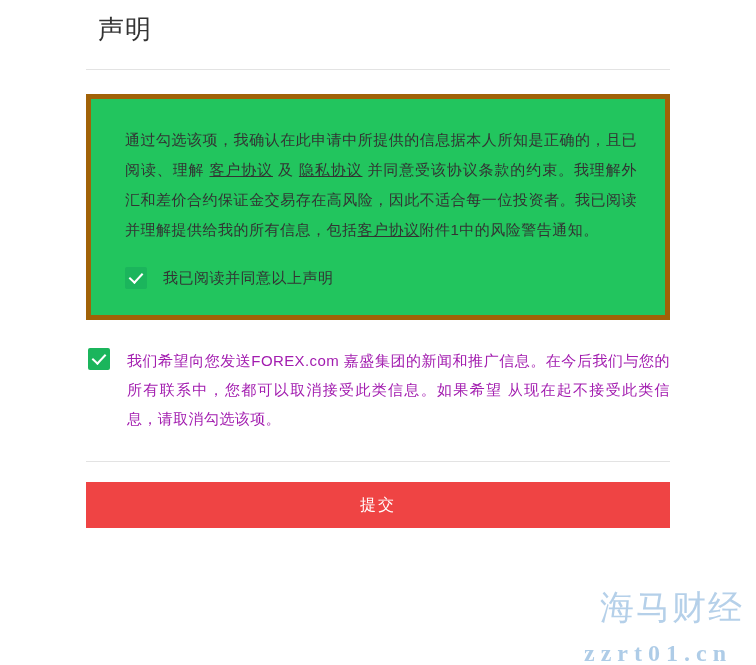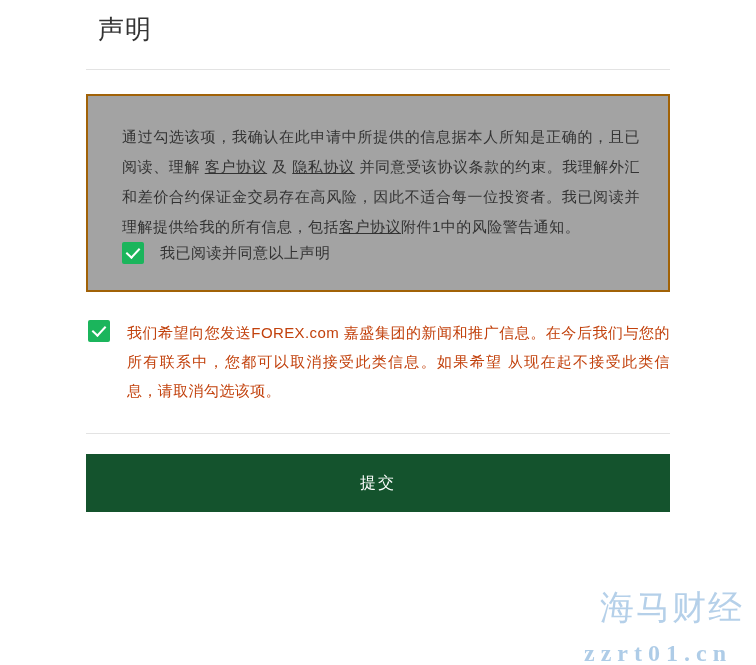--- a/index.html
+++ b/index.html
@@ -29,38 +29,39 @@
     margin: 12px;
     letter-spacing: 1px;
   }
   .title-rule {
     margin-top: 22px;
     border-bottom: 1px solid #e3e3e3;
     width: 100%;
   }
   .declaration-box {
     margin-top: 24px;
-    background: #a3a3a3;
-    border: 2px solid #a16207;
+    background: #22c55e;
+    border: 5px solid #a16207;
     box-sizing: border-box;
     padding: 26px 28px 26px 34px;
     width: 100%;
   }
   .declaration-text {
     font-size: 15px;
     line-height: 30px;
     color: #333333;
     text-align: justify;
     letter-spacing: 0.5px;
   }
   .declaration-text a {
     color: #333333;
     text-decoration: underline;
   }
   .agree-row {
+    margin-top: 22px;
     display: flex;
     align-items: center;
   }
   .checkbox {
     width: 22px;
     height: 22px;
     background: #1bb55c;
     border-radius: 2px;
     position: relative;
     flex: 0 0 auto;
@@ -89,34 +90,34 @@
     margin-top: 26px;
     padding-left: 2px;
   }
   .opt-row .checkbox {
     margin-top: 2px;
   }
   .opt-text {
     margin-left: 17px;
     font-size: 15px;
     line-height: 29px;
-    color: #c2410c;
+    color: #a21caf;
     text-align: justify;
     letter-spacing: 0.4px;
   }
   .bottom-rule {
     margin-top: 28px;
     border-bottom: 1px solid #e3e3e3;
     width: 100%;
   }
   .submit-button {
     margin-top: 20px;
     width: 100%;
-    height: 58px;
-    background: #14532d;
+    height: 46px;
+    background: #ef4444;
     border: none;
     color: #ffffff;
     font-size: 16px;
     font-family: "Liberation Sans", sans-serif;
     letter-spacing: 2px;
     cursor: pointer;
     display: block;
   }
   .red-annotation {
     position: absolute;

